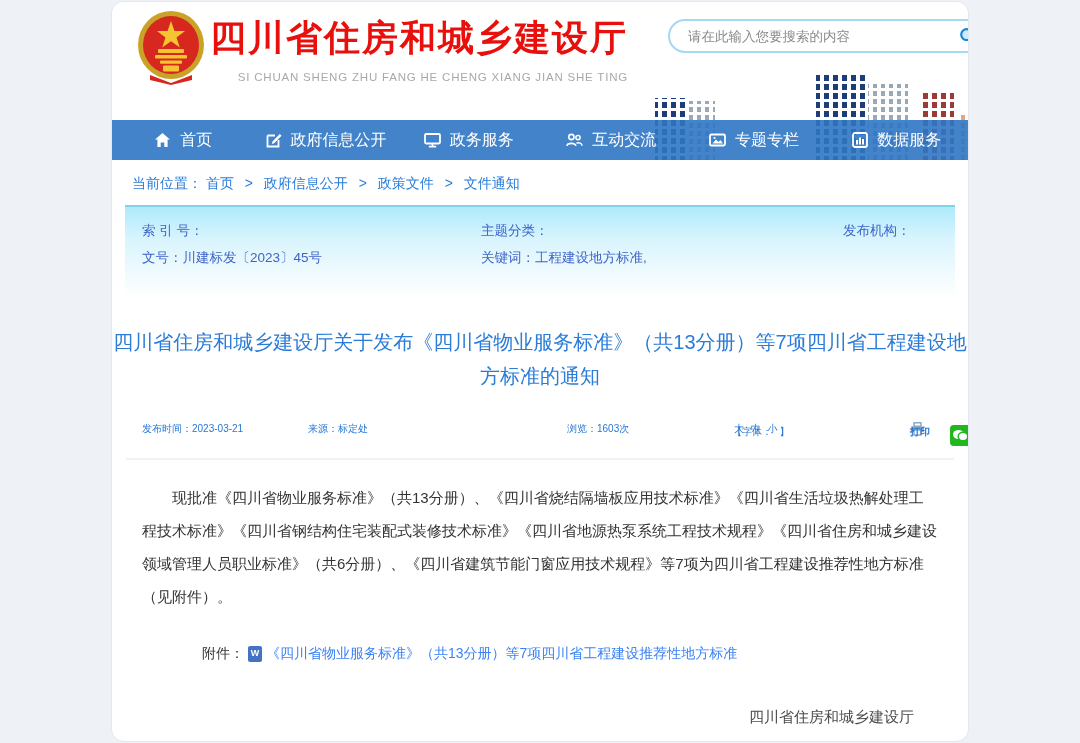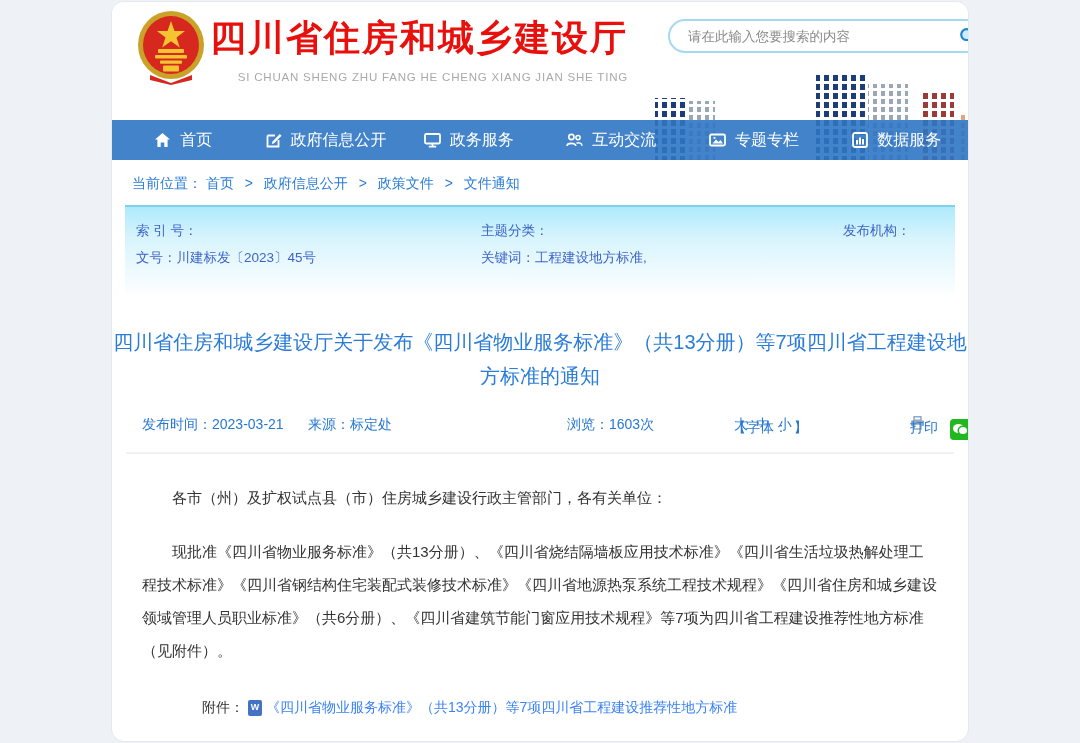--- a/index.html
+++ b/index.html
@@ -23,27 +23,27 @@
   .nav-item svg{display:block;}
   
   .crumb{padding:15px 0 12px 20px;font-size:14px;color:#2a7cd8;}
   .crumb a{color:#2a7cd8;text-decoration:none;cursor:pointer;}
   .crumb .sep{margin:0 7px;color:#2a7cd8;}
   
   .infobox{position:relative;margin:0 13px;height:90px;border-top:2px solid #7fd2ea;
            background:linear-gradient(180deg,#aeeafb 0%,#d8f4fd 35%,#ffffff 100%);
            font-size:13.5px;color:#3e64c8;}
   .infobox .col{position:absolute;top:10px;line-height:27px;white-space:nowrap;}
-  .c1{left:11px;} .c2{left:356px;} .c3{left:702px;margin-left:16px;}
+  .c1{left:17px;} .c2{left:356px;} .c3{left:702px;margin-left:16px;}
   
   .art-title{margin:28px auto 0;max-width:1014px;text-align:center;color:#2a7cd8;font-size:20px;line-height:34px;font-weight:400;}
-  .meta{position:relative;height:26px;margin-top:20px;font-size:14px;color:#2878d2;}
+  .meta{position:relative;height:26px;margin-top:26px;font-size:10px;color:#2878d2;}
   .meta span{position:absolute;top:3px;white-space:nowrap;}
   .m-pub{left:30px;} .m-src{left:196px;} .m-view{left:455px;} .m-font{left:620px;} 
-  .m-print{left:798px;display:flex;align-items:flex-end;gap:5px;cursor:pointer;}
+  .m-print{left:798px;display:flex;align-items:flex-end;gap:5px;cursor:pointer;font-weight:bold;}
   .m-font a{color:#2878d2;text-decoration:none;margin:0 2px;cursor:pointer;}
   .m-share{right:18px;display:flex;align-items:center;gap:9px;color:#404040;}
   .share-ico{width:21px;height:21px;border-radius:4px;display:flex;align-items:center;justify-content:center;cursor:pointer;}
   .weibo{background:#b5e0f2;}
   .weibo i{display:block;width:12px;height:12px;border-radius:50%;background:#e4392b;box-shadow:inset 0 0 0 2.5px #f7d9c4;position:relative;}
   .weibo i::after{content:"";position:absolute;right:-2px;top:-3px;width:5px;height:5px;border-radius:50%;background:#f5a623;}
   .wechat{background:#20b71f;position:relative;}
   .wechat i{display:block;width:11px;height:9px;border-radius:50%;background:#fff;position:absolute;left:3px;top:5px;}
   .wechat i::after{content:"";position:absolute;left:6px;top:3px;width:8px;height:7px;border-radius:50%;background:#fff;box-shadow:0 0 0 1.5px #20b71f;}
   .rule{margin:13px 14px 0;border:none;border-top:2px solid #f0f2f5;}
@@ -246,21 +246,20 @@
         </span>
       <span class="share-ico wechat">
           <i></i>
         </span>
     </span>
   </div>
 
   <hr class="rule">
 
   <div class="body-text">
-    <p class="p1">各市（州）及扩权试点县（市）住房城乡建设行政主管部门，各有关单位：</p>
     <p class="p2">现批准《四川省物业服务标准》（共13分册）、《四川省烧结隔墙板应用技术标准》《四川省生活垃圾热解处理工程技术标准》《四川省钢结构住宅装配式装修技术标准》《四川省地源热泵系统工程技术规程》《四川省住房和城乡建设领域管理人员职业标准》（共6分册）、《四川省建筑节能门窗应用技术规程》等7项为四川省工程建设推荐性地方标准（见附件）。</p>
     <div class="attach">
       <span>附件：</span>
       <span class="word-ico"></span>
       <a>《四川省物业服务标准》（共13分册）等7项四川省工程建设推荐性地方标准</a>
     </div>
     <div class="signature">四川省住房和城乡建设厅</div>
   </div>
 
 </div>

